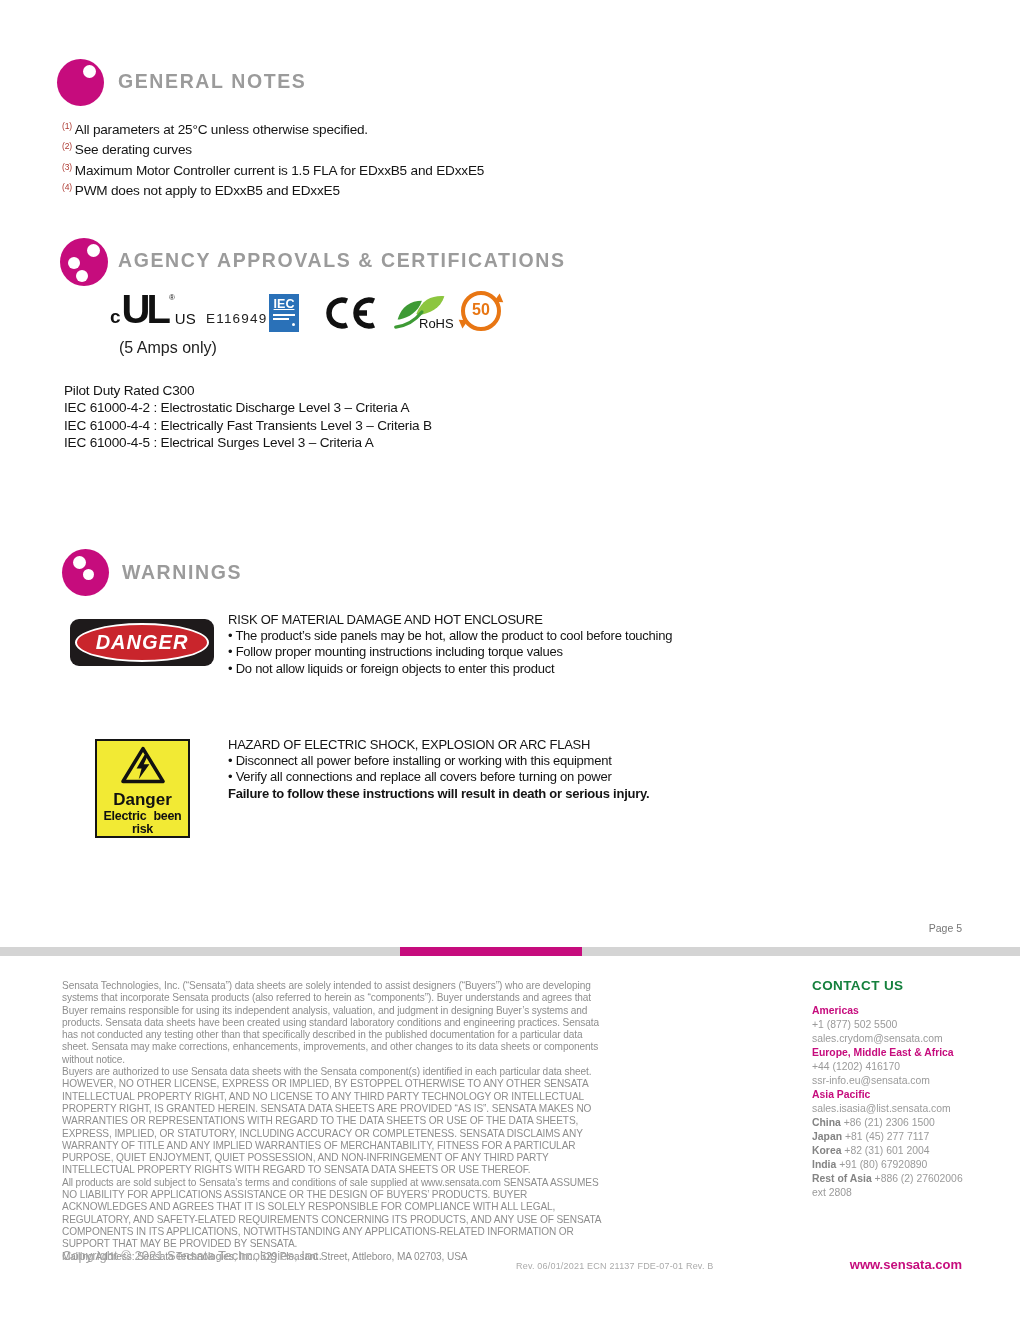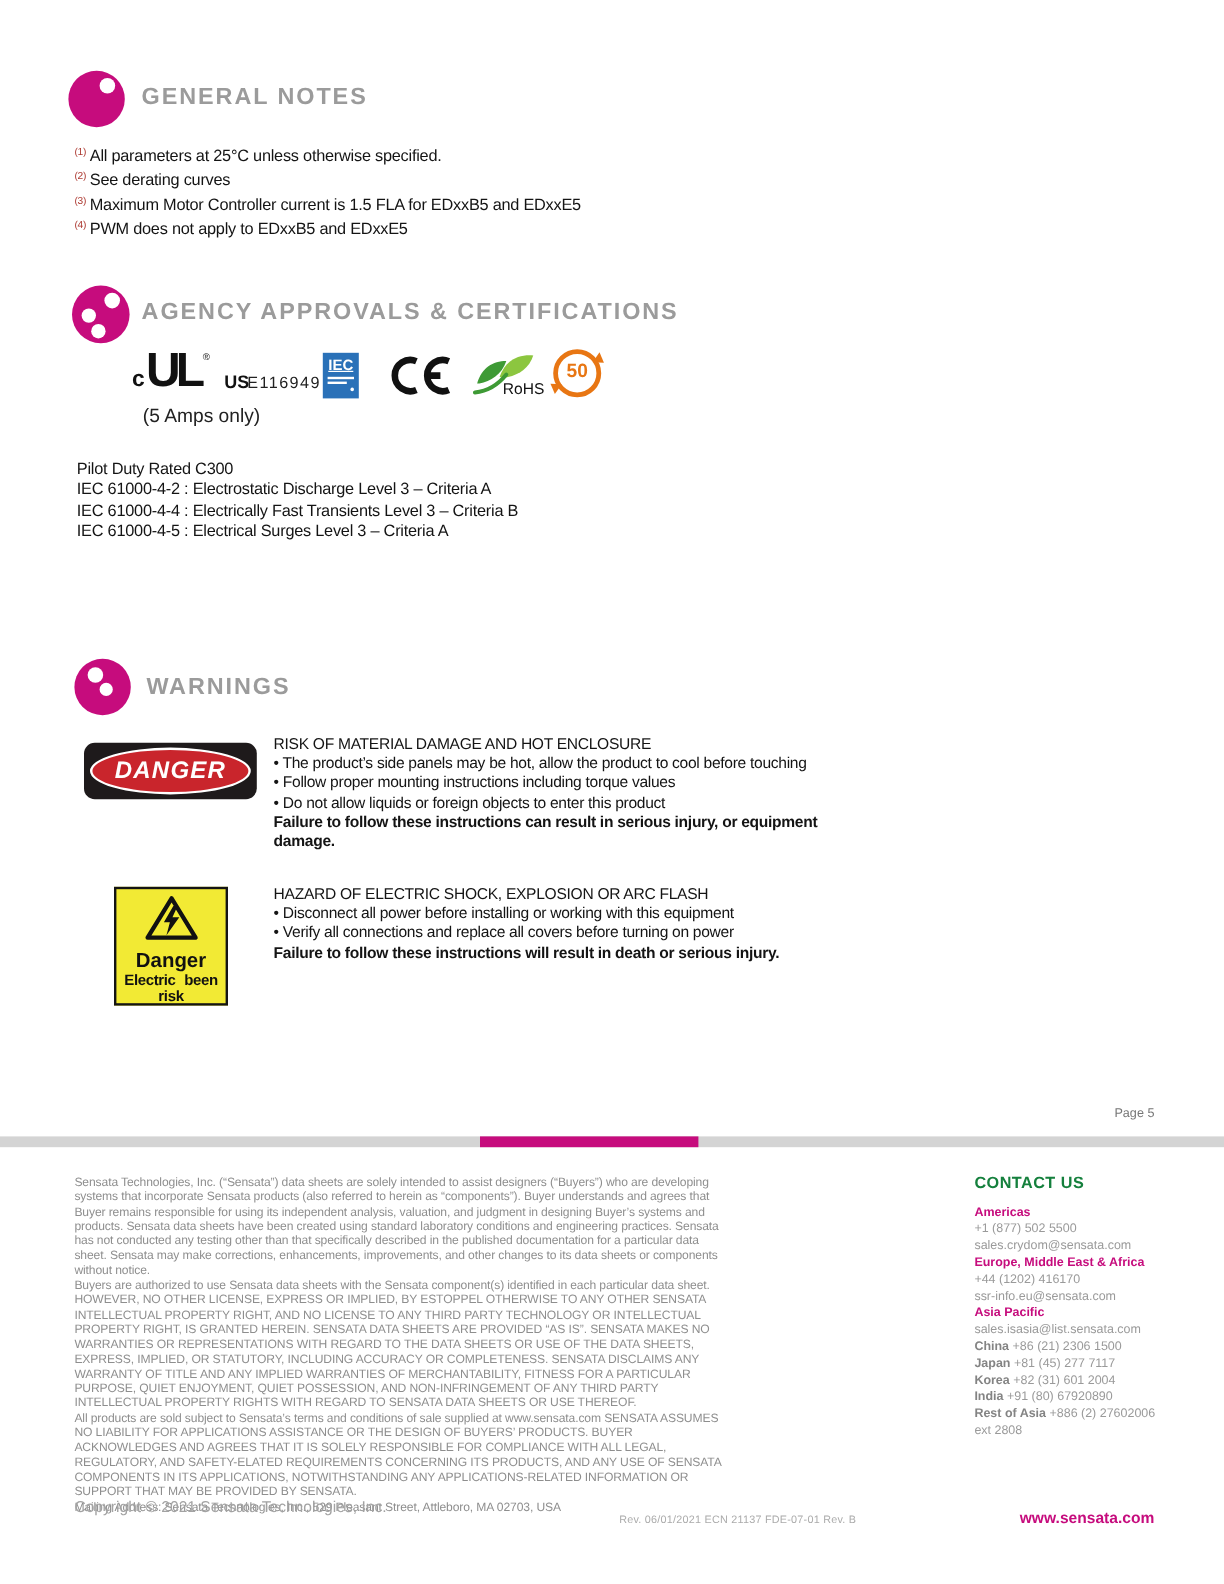--- a/index.html
+++ b/index.html
@@ -23,21 +23,21 @@
 
   
   .notes{position:absolute;left:62px;top:118px;font-size:13.6px;line-height:17.3px;color:#141414;letter-spacing:-0.2px;}
   .note-marker{color:#AD3A32;font-size:8.5px;vertical-align:5px;margin-right:3px;}
 
   
   .ul-logo{position:absolute;left:110px;top:293px;display:flex;align-items:flex-end;color:#111;}
   .ul-c{font-weight:bold;font-size:19px;line-height:19px;margin-right:1px;}
   .ul-mono{font-weight:bold;font-size:40px;line-height:33px;letter-spacing:-4px;}
   .ul-reg{font-size:8px;line-height:8px;position:relative;top:-24px;left:2px;}
-  .ul-us{font-weight:bold;font-size:15px;line-height:15px;margin-left:14px;}
+  .ul-us{font-weight:normal;font-size:15px;line-height:15px;margin-left:2px;}
   .ul-file{position:absolute;left:206px;top:311px;font-size:13.5px;letter-spacing:1.2px;color:#222;}
   .ul-note{position:absolute;left:119px;top:339px;font-size:16px;color:#222;}
 
   .iec{position:absolute;left:269px;top:294px;width:30px;height:38px;background:#2A71B8;text-align:center;}
   .iec-label{display:block;color:#fff;font-weight:bold;font-size:12.5px;margin-top:3px;text-decoration:underline;}
   .iec-rule{height:2px;background:#fff;margin:3px 4px 0 4px;}
   .iec-rule2{height:2px;background:#fff;margin:2px 10px 0 4px;position:relative;}
   .iec-dotm{position:absolute;right:4px;bottom:6px;width:3px;height:3px;background:#fff;border-radius:50%;}
 
   .ce{position:absolute;left:322px;top:296px;}
@@ -171,21 +171,20 @@
     <div class="danger-oval">
       <span>DANGER</span>
     </div>
   </div>
 
   <div class="warn-text warn-1">
     <div>RISK OF MATERIAL DAMAGE AND HOT ENCLOSURE</div>
     <div>• The product’s side panels may be hot, allow the product to cool before touching</div>
     <div>• Follow proper mounting instructions including torque values</div>
     <div>• Do not allow liquids or foreign objects to enter this product</div>
-    <div class="warn-consequence">Failure to follow these instructions can result in serious injury, or equipment damage.</div>
   </div>
 
   <div class="shock-sign">
     <svg width="46" height="40" viewBox="0 0 64 56">
       <path d="M32 5 L60 51 H4 Z" fill="none" stroke="#111" stroke-width="5" stroke-linejoin="round"></path>
       <path d="M34 14 L23 33 H30 L26 48 L41 27 H33 L39 14 Z" fill="#111"></path>
     </svg>
     <div class="shock-l1">Danger</div>
     <div class="shock-l2">Electric been</div>
     <div class="shock-l3">risk</div>

